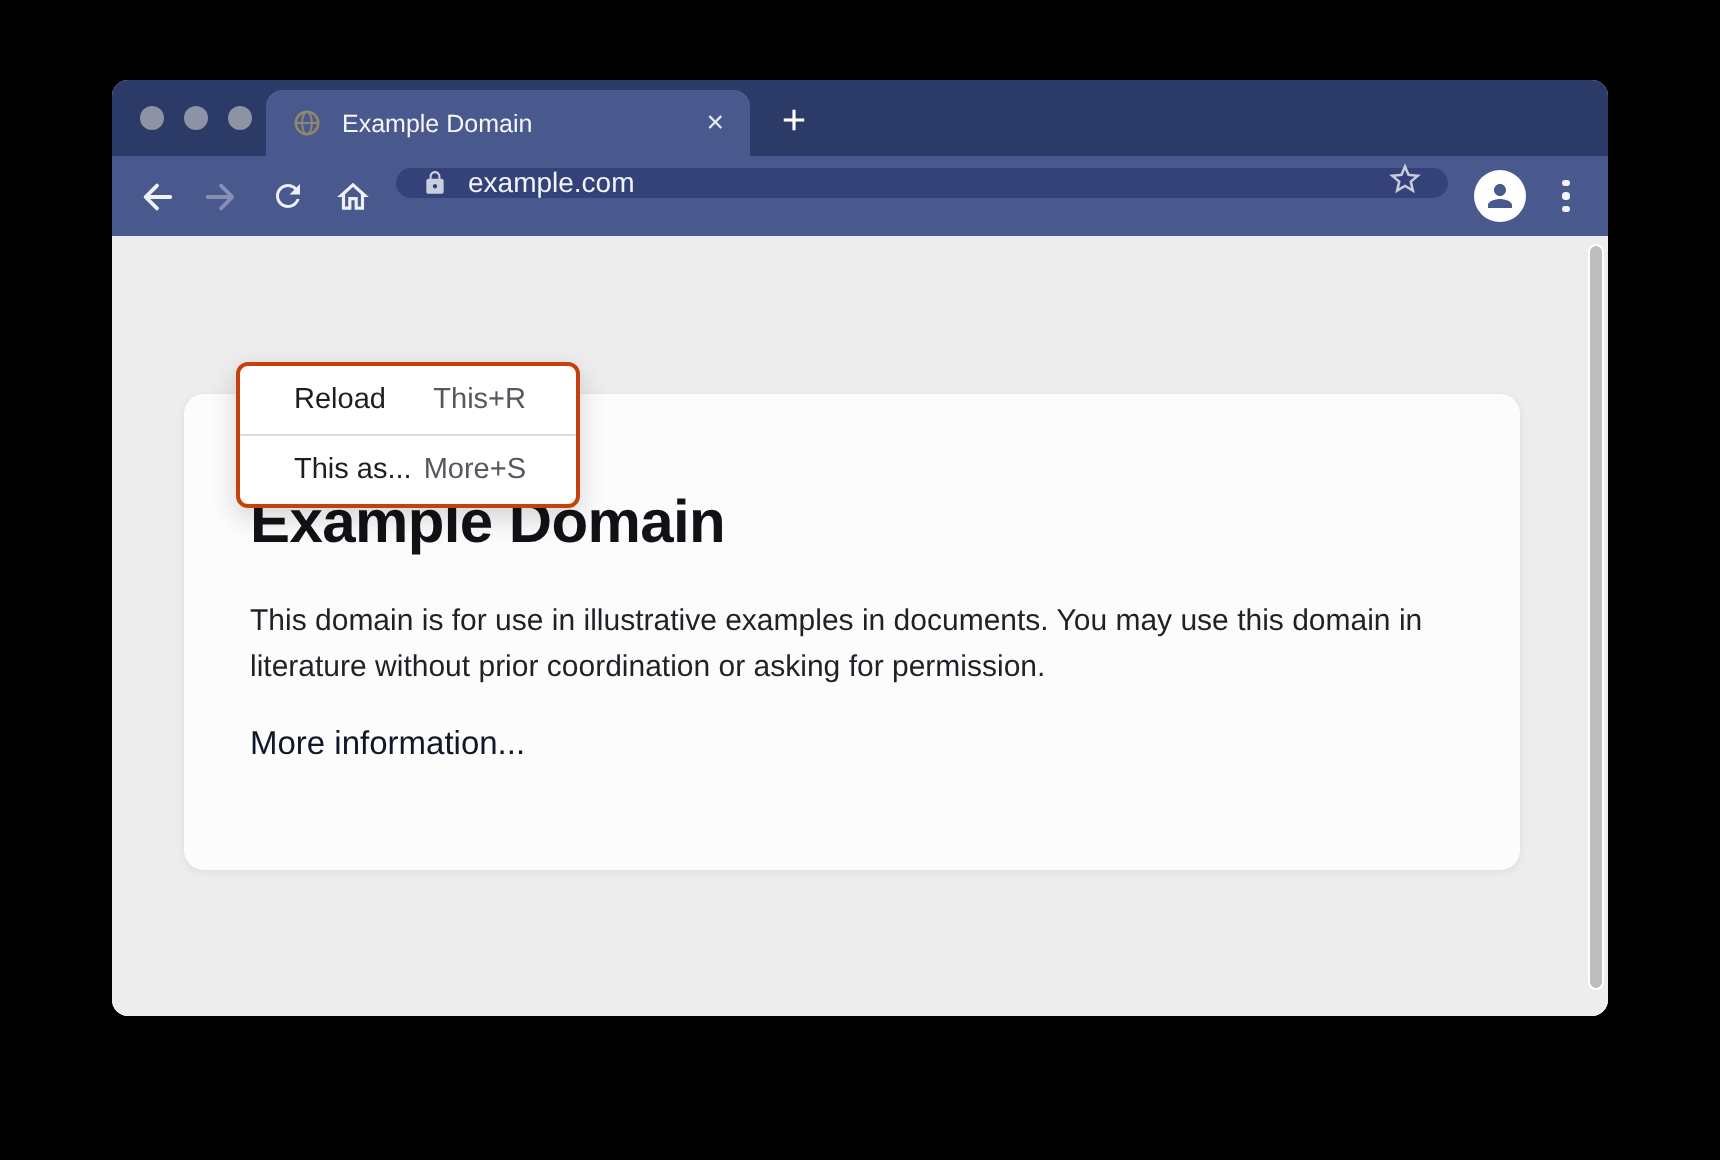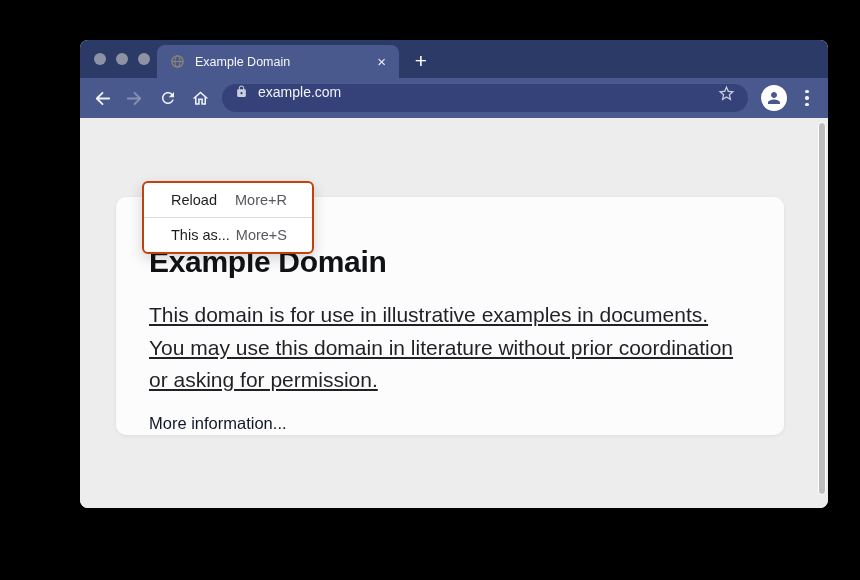--- a/index.html
+++ b/index.html
@@ -11,21 +11,20 @@
     overflow: hidden;
   }
 
   
   .window {
     position: absolute; left: 56px; top: 40px;
     width: 748px; height: 468px;
     border-radius: 8px; overflow: hidden;
     background: #ededee;
     box-shadow: 0 14px 40px rgba(0,0,0,0.55);
-    margin-left: 24px;
   }
 
   
   .titlebar { position: relative; height: 38px; background: #2b3a66; }
   .traffic { position: absolute; left: 14px; top: 13px; display: flex; gap: 10px; }
   .traffic .dot { width: 12px; height: 12px; border-radius: 50%; background: #8d93a5; }
 
   .tab {
     position: absolute; left: 77px; top: 5px;
     width: 242px; height: 33px;
@@ -47,23 +46,23 @@
   .toolbar { position: relative; height: 40px; background: #49598e; }
   .tool-btn { position: absolute; top: 8px; width: 24px; height: 24px;
               display: flex; align-items: center; justify-content: center; }
   .btn-back    { left: 10px; }
   .btn-forward { left: 42px; }
   .btn-reload  { left: 76px; }
   .btn-home    { left: 108px; }
 
   .urlbar {
     position: absolute; left: 142px; top: 6px;
-    width: 526px; height: 28px;
+    width: 526px; height: 15px;
     background: #35427a; border-radius: 14px;
-    display: flex; align-items: flex-start; padding: 0 8px 0 13px;
+    display: flex; align-items: flex-end; padding: 0 8px 0 13px;
   }
   .lock { width: 13px; height: 15px; margin-right: 10px; flex: none; }
   .url-text { color: #f2f4f9; font-size: 14px; font-weight: 500; flex: 1; }
   .star { width: 19px; height: 19px; flex: none; margin-right: 4px; }
 
   .avatar {
     position: absolute; left: 681px; top: 7px;
     width: 26px; height: 26px; border-radius: 50%;
     background: #fff; display: flex; align-items: center; justify-content: center;
   }
@@ -86,21 +85,21 @@
     width: 668px; height: 238px;
     background: #fcfcfd; border-radius: 10px;
     box-shadow: 0 1px 4px rgba(0,0,0,0.07);
   }
   .card h1 {
     padding: 48px 33px 0; font-size: 30px; font-weight: 700;
     color: #101216; letter-spacing: -0.3px;
   }
   .card p {
     margin: 20px 33px 0; max-width: 592px;
-    font-size: 21px; line-height: 1.55; color: #1f2126; text-decoration: underline;
+    font-size: 15px; line-height: 1.55; color: #1f2126;
   }
   .card a {
     display: inline-block; margin: 17px 33px 0;
     font-size: 16.5px; color: #0f172a; text-decoration: none; cursor: pointer;
   }
 
   
   .ctx-menu {
     position: absolute; left: 62px; top: 63px;
     width: 172px;
@@ -193,21 +192,21 @@
 
     <div class="card">
       <h1>Example Domain</h1>
       <p>This domain is for use in illustrative examples in documents. You may use this domain in literature without prior coordination or asking for permission.</p>
       <a>More information...</a>
     </div>
 
     <div class="ctx-menu">
       <div class="ctx-item">
         <span class="lbl">Reload</span>
-        <span class="sc">More+R</span>
+        <span class="sc">This+R</span>
       </div>
       <div class="ctx-divider"></div>
       <div class="ctx-item">
         <span class="lbl">This as...</span>
         <span class="sc">More+S</span>
       </div>
     </div>
 
   </div>
 </div>

